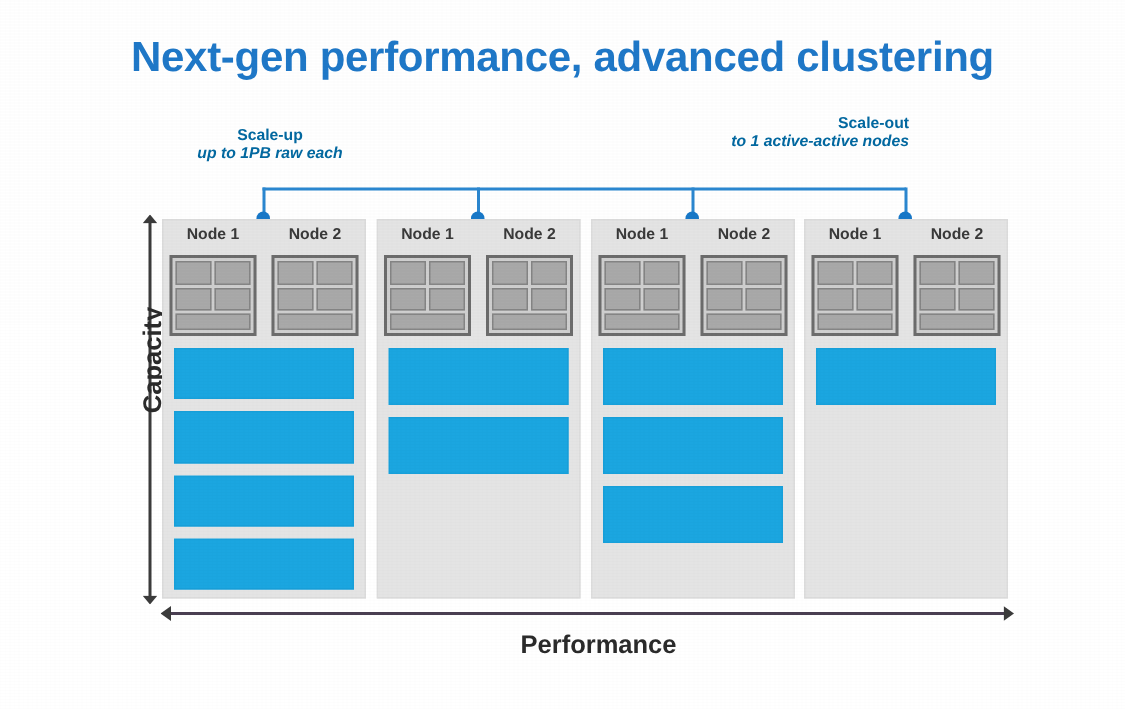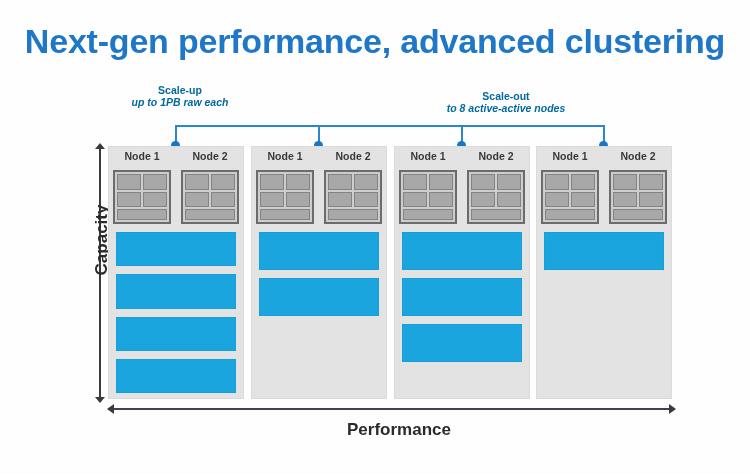--- a/index.html
+++ b/index.html
@@ -5,30 +5,30 @@
   html,body{margin:0;padding:0;}
   body{
     width:750px;height:473px;background:#ffffff;overflow:hidden;
     font-family:"Liberation Sans","DejaVu Sans",sans-serif;position:relative;
   }
   #stage{position:absolute;left:0;top:0;width:750px;height:473px;}
 
   
   .title{
     position:absolute;left:0;top:22px;width:750px;text-align:center;
-    font-size:34px;font-weight:700;color:#1f78c8;letter-spacing:-0.2px;
+    font-size:28px;font-weight:700;color:#1f78c8;letter-spacing:-0.2px;
     white-space:nowrap;
   }
 
   
   .callout{position:absolute;text-align:center;color:#0369a1;line-height:12px;}
   .callout .l1{font-size:10.5px;font-weight:700;display:block;}
   .callout .l2{font-size:10.5px;font-weight:700;display:block;font-style:italic;}
   #callout-scaleup{left:100px;top:84px;width:160px;}
-  #callout-scaleout{left:406px;top:90px;width:200px;}
+  #callout-scaleout{left:406px;top:76px;width:200px;text-align:right;}
 
   
   .conn-h{position:absolute;left:175px;top:125px;width:429px;height:2px;background:#2b87d0;}
   .conn-v{position:absolute;width:2px;background:#2b87d0;top:125px;height:20px;}
   .conn-dot{position:absolute;width:9px;height:9px;border-radius:50%;background:#1878c8;top:141px;}
 
   
   .axis-v-line{position:absolute;left:99px;top:147px;width:2px;height:252px;background:#3b3b3b;}
   .axis-v-cap{position:absolute;left:95px;width:10px;height:6px;background:#3b3b3b;
     clip-path:polygon(50% 0,100% 100%,0 100%);}
@@ -82,21 +82,21 @@
 <div id="stage">
 
   <div class="title">Next-gen performance, advanced clustering</div>
 
   <div class="callout" id="callout-scaleup">
     <span class="l1">Scale-up</span>
     <span class="l2">up to 1PB raw each</span>
   </div>
   <div class="callout" id="callout-scaleout">
     <span class="l1">Scale-out</span>
-    <span class="l2">to 8 active-active nodes</span>
+    <span class="l2">to 1 active-active nodes</span>
   </div>
 
   <div class="conn-h"></div>
   <div class="conn-v" style="left:175px;"></div>
   <div class="conn-v" style="left:318px;"></div>
   <div class="conn-v" style="left:461px;"></div>
   <div class="conn-v" style="left:603px;"></div>
   <div class="conn-dot" style="left:171px;"></div>
   <div class="conn-dot" style="left:314px;"></div>
   <div class="conn-dot" style="left:457px;"></div>

